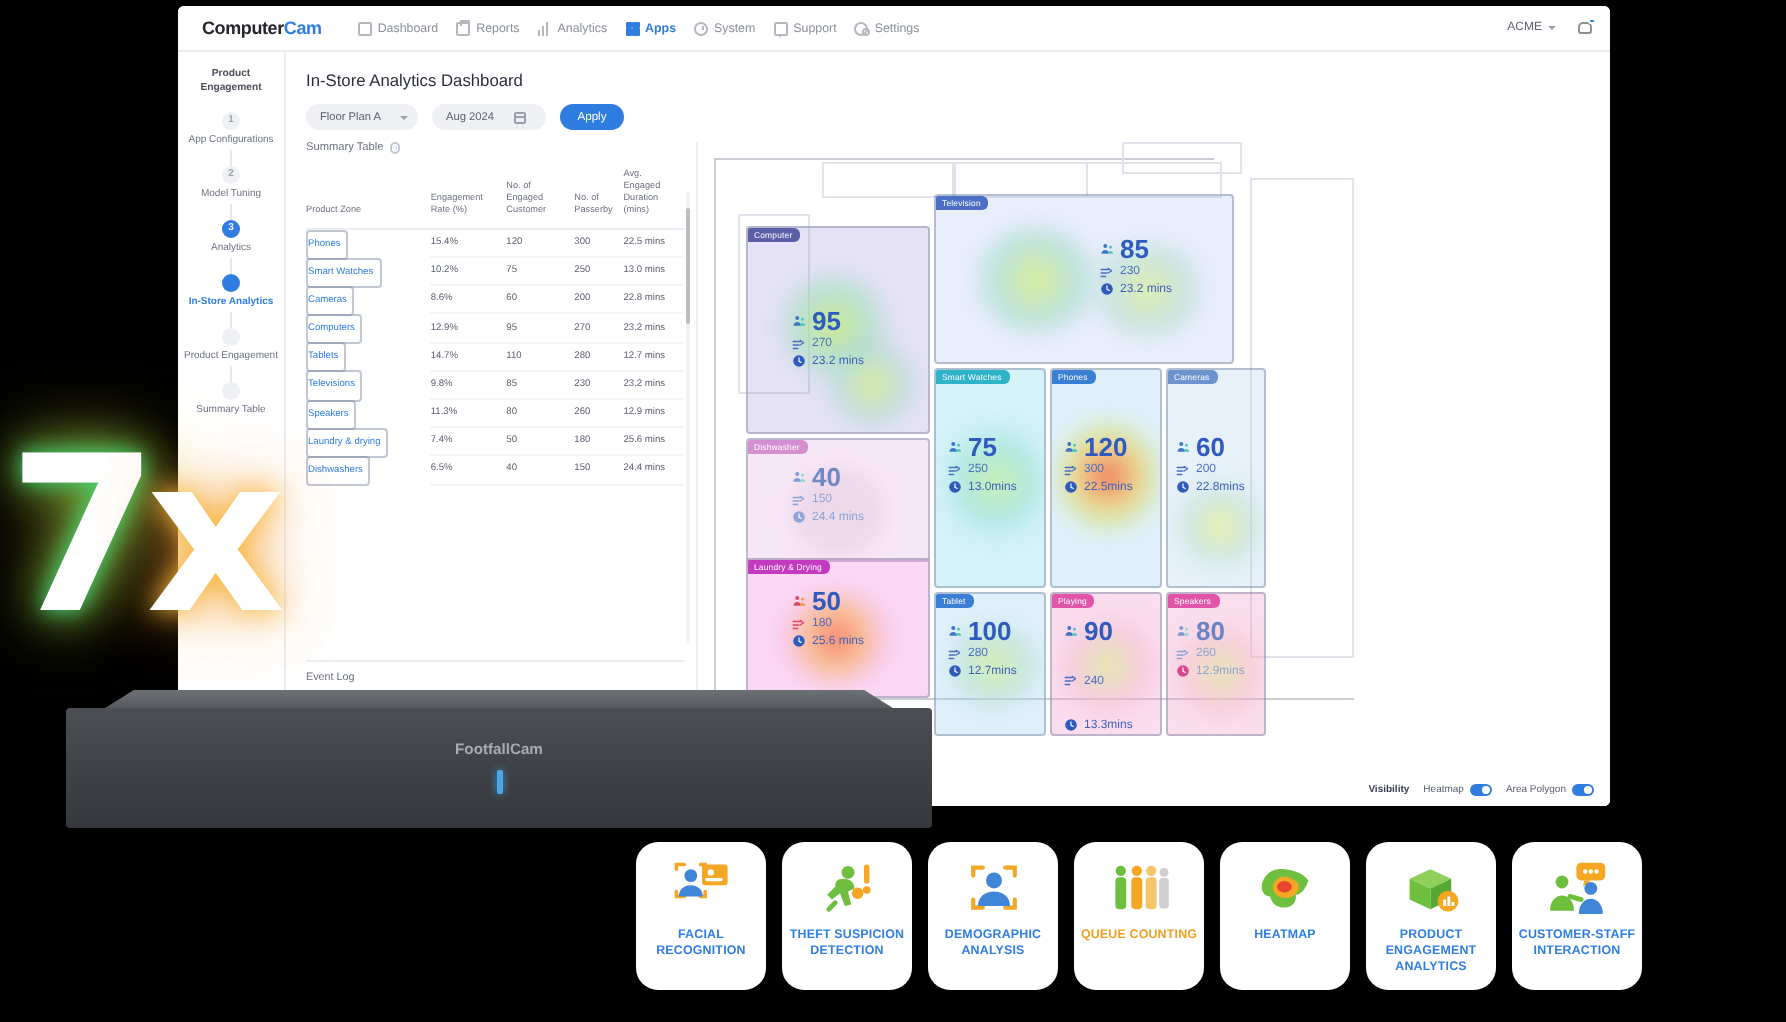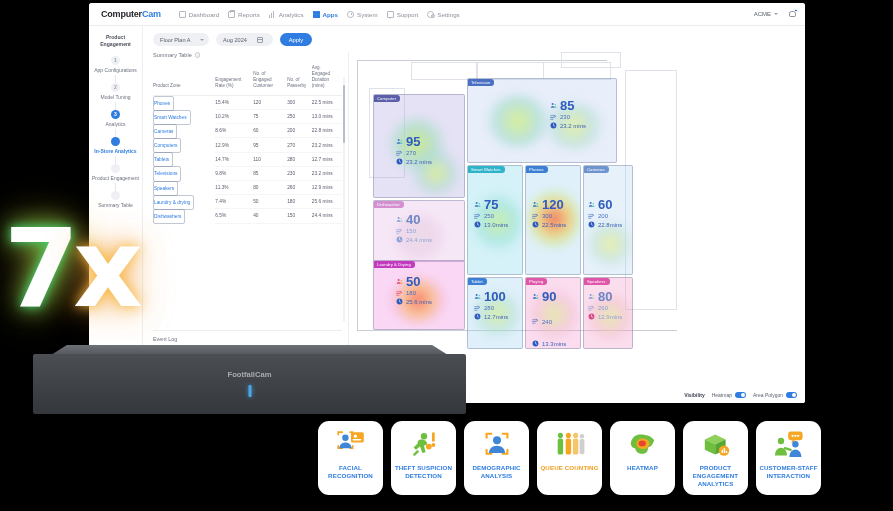--- a/index.html
+++ b/index.html
@@ -291,20 +291,21 @@
         </div>
         <div class="connector"></div>
 
         <div class="step">
           <div class="bub hollow"></div>
           <div class="step-lbl">Summary Table</div>
         </div>
       </div>
 
       <div class="main">
+        <div class="page-title">In-Store Analytics Dashboard</div>
 
         <div class="filters">
           <div class="selectbox w1">
             <span>Floor Plan A</span>
             <span class="caret"></span>
           </div>
           <div class="selectbox w2">
             <span>Aug 2024</span>
             <span class="cal"></span>
           </div>

